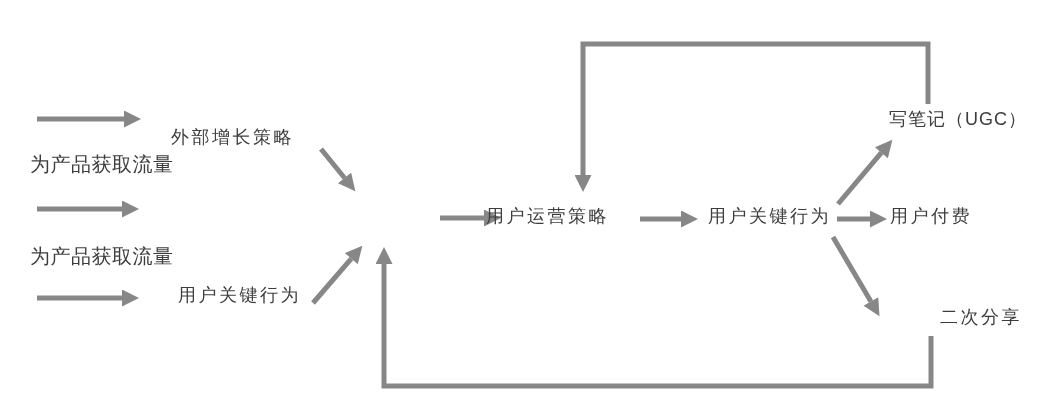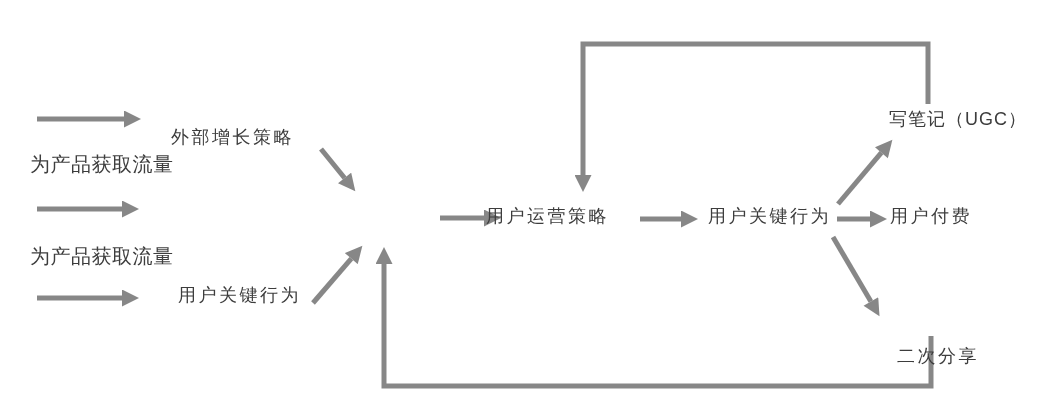--- a/index.html
+++ b/index.html
@@ -82,15 +82,15 @@
 
 
   <div class="lbl lbl-md" style="left:486px; top:206px;">用户运营策略</div>
 
   <div class="lbl lbl-md" style="left:708px; top:206px;">用户关键行为</div>
 
   <div class="lbl lbl-md" style="left:889px; top:109px; letter-spacing:1px;">写笔记（UGC）</div>
 
   <div class="lbl lbl-md" style="left:890px; top:206px;">用户付费</div>
 
-  <div class="lbl lbl-md" style="left:897px; top:307px;margin-top:39px;">二次分享</div>
+  <div class="lbl lbl-md" style="left:940px; top:307px;">二次分享</div>
 
 </div>
 
 </body></html>

